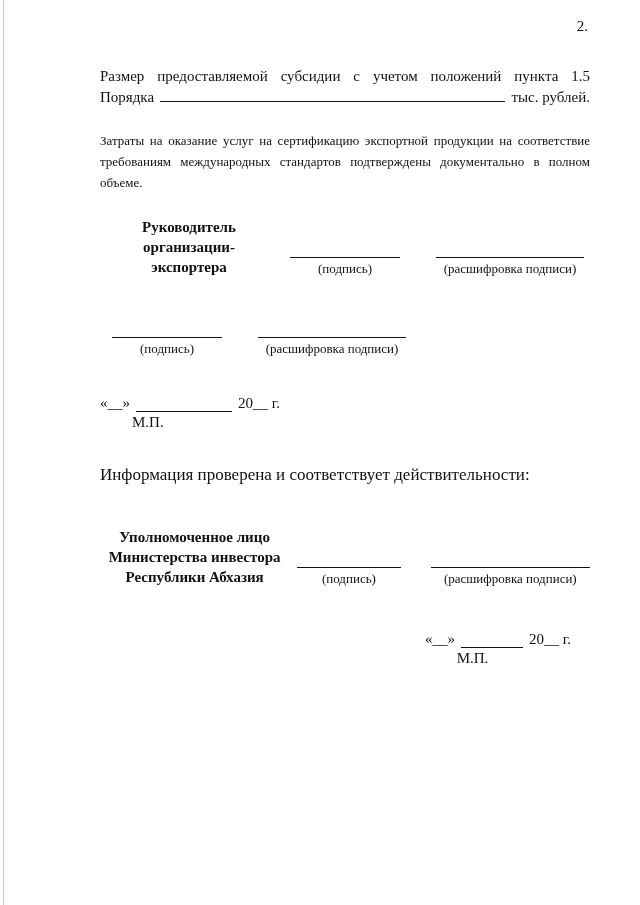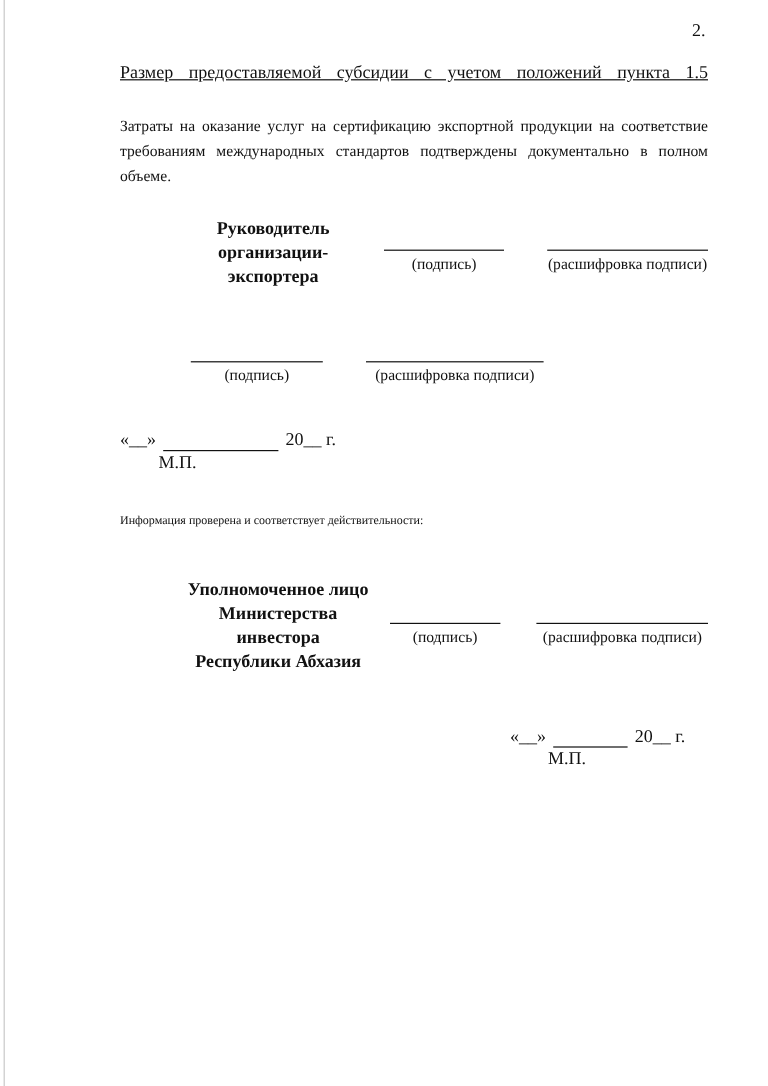--- a/index.html
+++ b/index.html
@@ -28,21 +28,21 @@
   .page-number {
     text-align: right;
     font-size: 15px;
     padding-right: 2px;
   }
   .para {
     font-size: 13px;
     line-height: 21px;
     text-align: justify;
   }
-  .p1 { margin-top: 16px; text-decoration: underline; }
+  .p1 { margin-top: 31px; }
   .p1-line1 {
     font-size: 15px;
     line-height: 21px;
     text-align: justify;
     text-align-last: justify;
   }
   .p1-line2 {
     display: flex;
     align-items: baseline;
     font-size: 15px;
@@ -52,23 +52,22 @@
   .fill-blank {
     flex: 1;
     border-bottom: 1px solid #111;
     height: 15px;
     margin: 0 6px;
   }
   .p2 { margin-top: 22px; }
 
   .sig-row {
     display: flex;
-    align-items: center;
+    align-items: flex-end;
     margin-top: 30px;
-    margin-left: 47px;
   }
   .sig-role {
     width: 178px;
     font-weight: bold;
     font-size: 15px;
     line-height: 20px;
     text-align: center;
     white-space: pre-line;
   }
   .sig-col { margin-left: 12px; }
@@ -90,21 +89,21 @@
   .date-block { margin-top: 38px; font-size: 15px; }
   .date-line { display: flex; align-items: flex-end; }
   .date-line .blank {
     border-bottom: 1px solid #111;
     height: 14px;
     margin: 0 6px;
   }
   .date1 .blank { width: 96px; }
   .mp1 { margin-left: 32px; margin-top: 2px; }
 
-  .verify { margin-top: 34px; font-size: 10px; text-align: left; }
+  .verify { margin-top: 34px; font-size: 17px; text-align: left; }
 
   .row3 { margin-top: 42px; }
   .row3 .sig-role { width: 190px; }
   .row3 .sig-col.w-sign { margin-left: 8px; width: 104px; }
   .row3 .w-name { width: 160px; margin-left: 30px; }
 
   .date-block.date2 {
     margin-top: 44px;
     margin-left: 325px;
     width: 150px;
@@ -117,20 +116,25 @@
 
 <div class="page">
   <div class="scan-edge"></div>
 
   <div class="content">
 
     <div class="page-number">2.</div>
 
     <div class="p1">
       <div class="p1-line1">Размер предоставляемой субсидии с учетом положений пункта 1.5</div>
+      <div class="p1-line2">
+        <span class="word">Порядка</span>
+        <span class="fill-blank"></span>
+        <span class="word">тыс. рублей.</span>
+      </div>
     </div>
 
     <div class="para p2">Затраты на оказание услуг на сертификацию экспортной продукции на соответствие требованиям международных стандартов подтверждены документально в полном объеме.</div>
 
     <div class="sig-row row1">
       <div class="sig-role">Руководитель
 организации-
 экспортера</div>
       <div class="sig-col w-sign">
         <div class="sig-line"></div>

